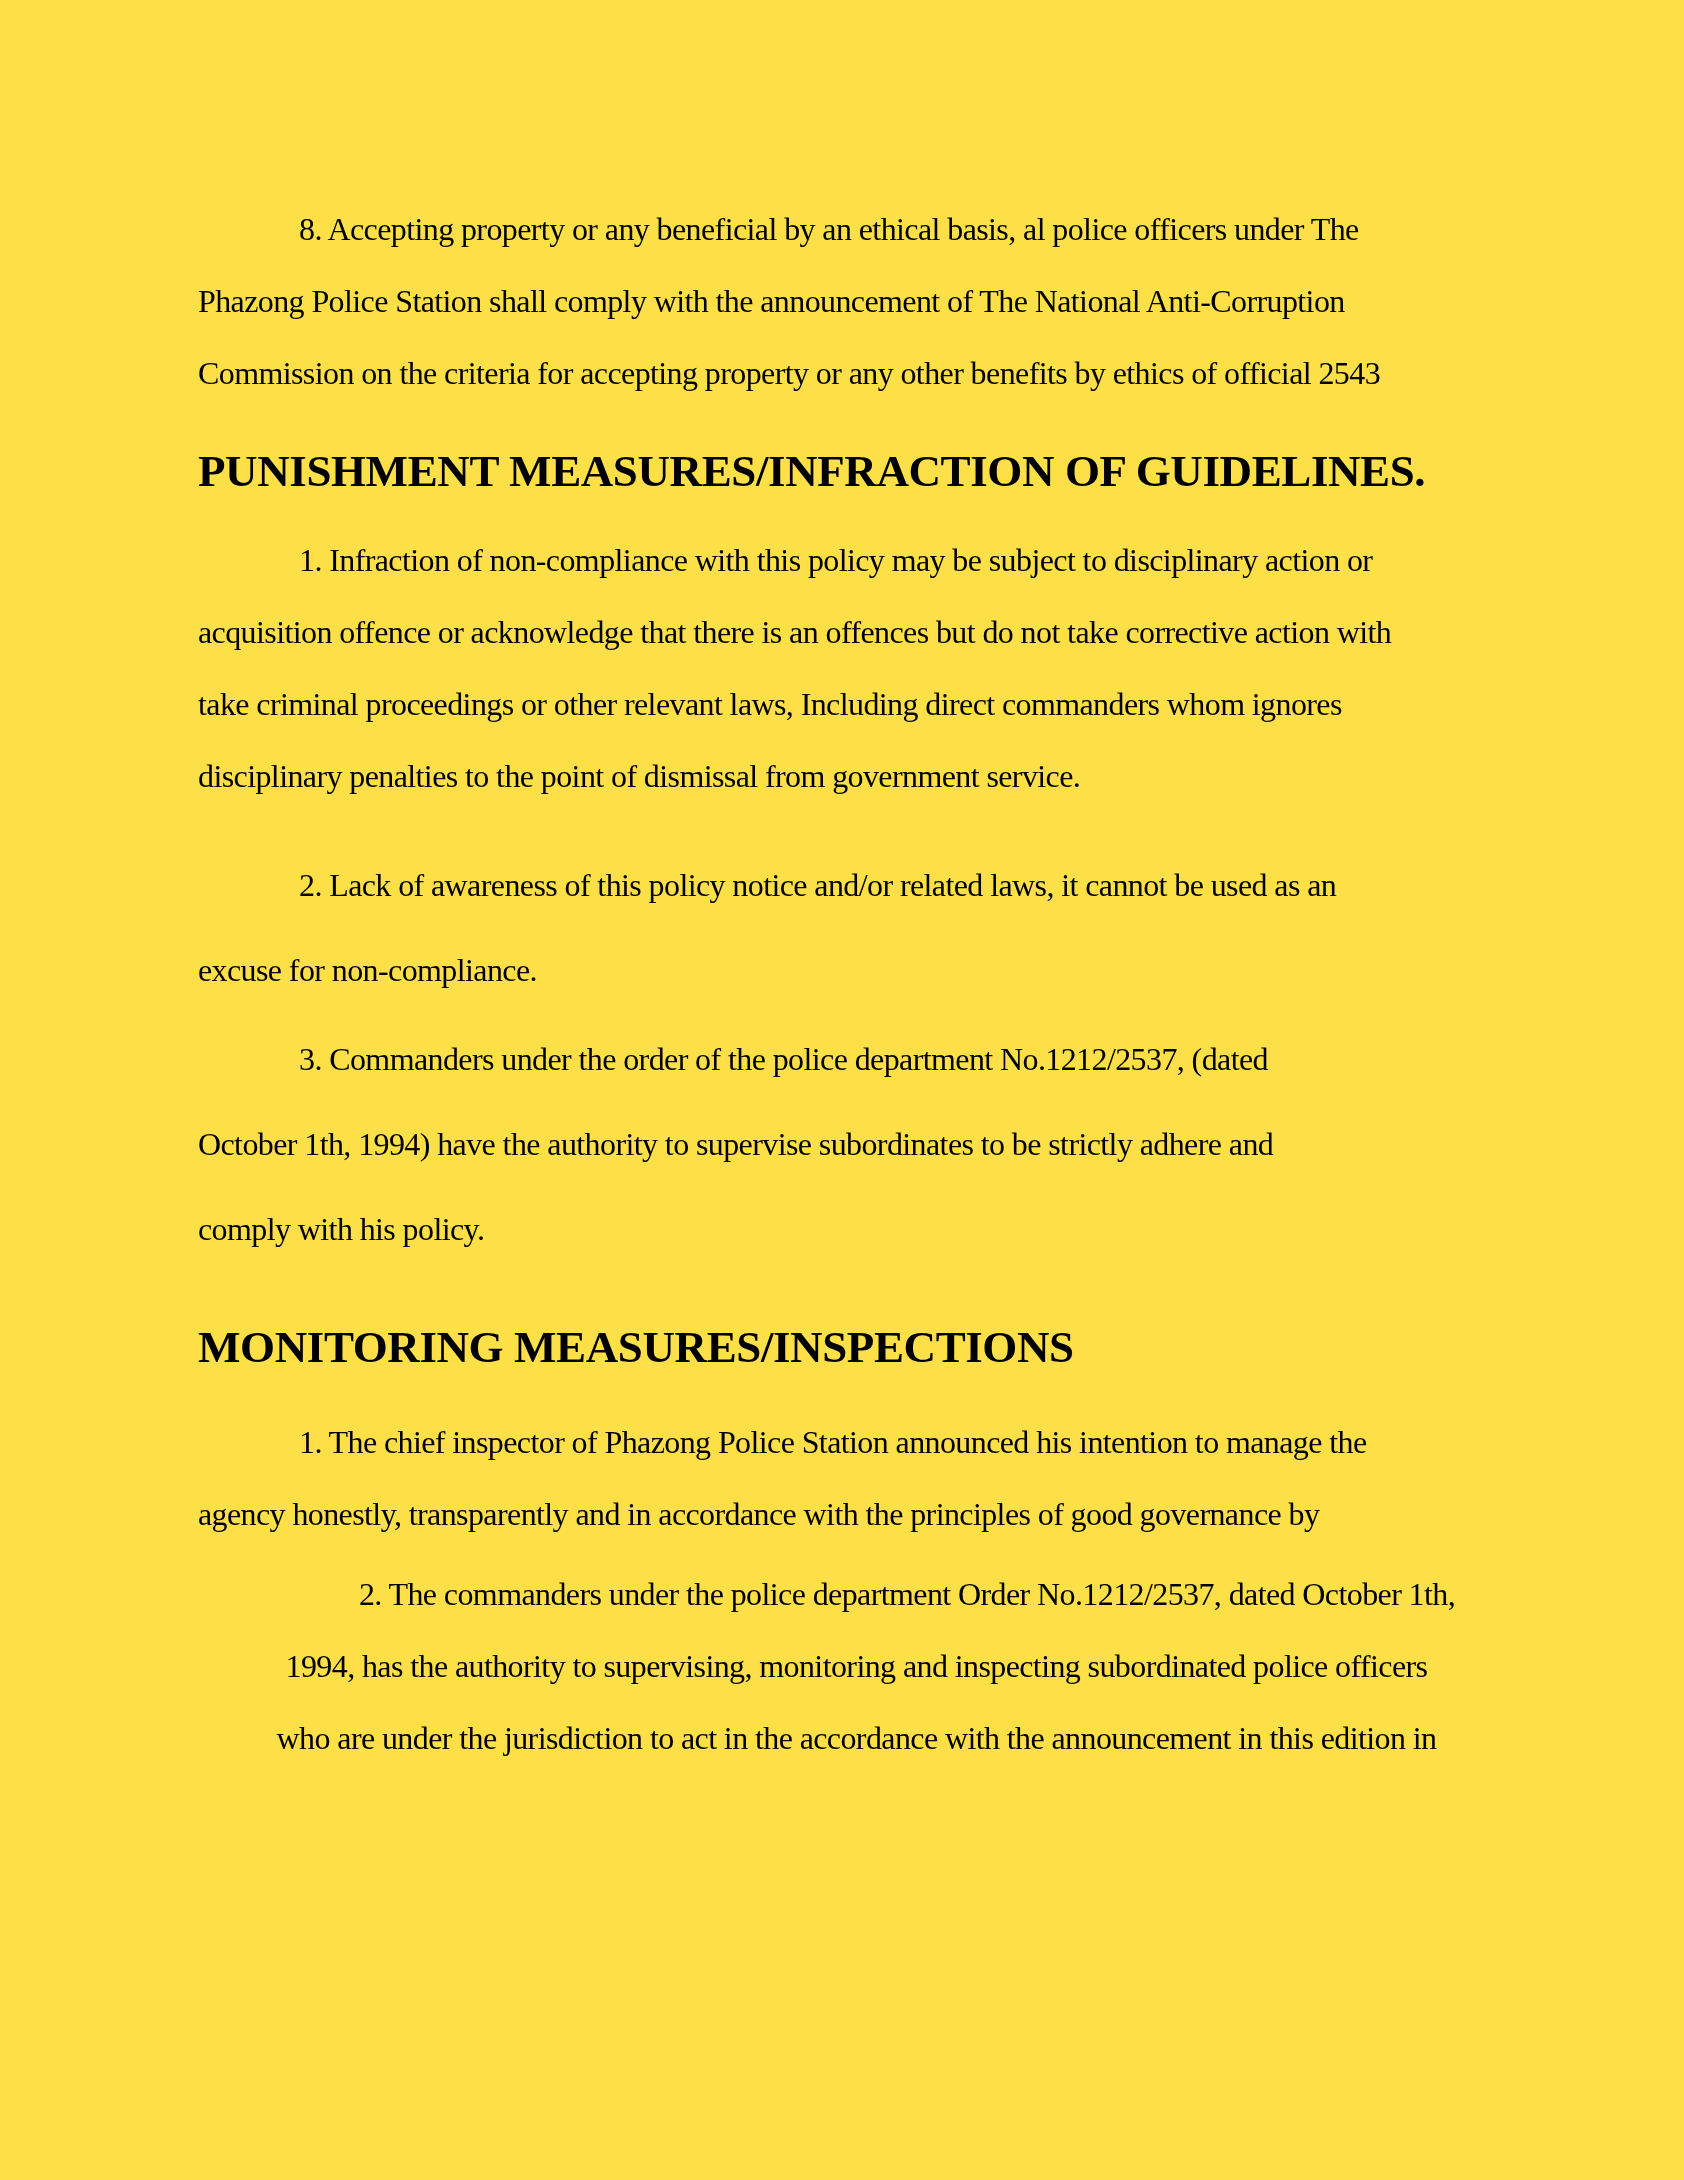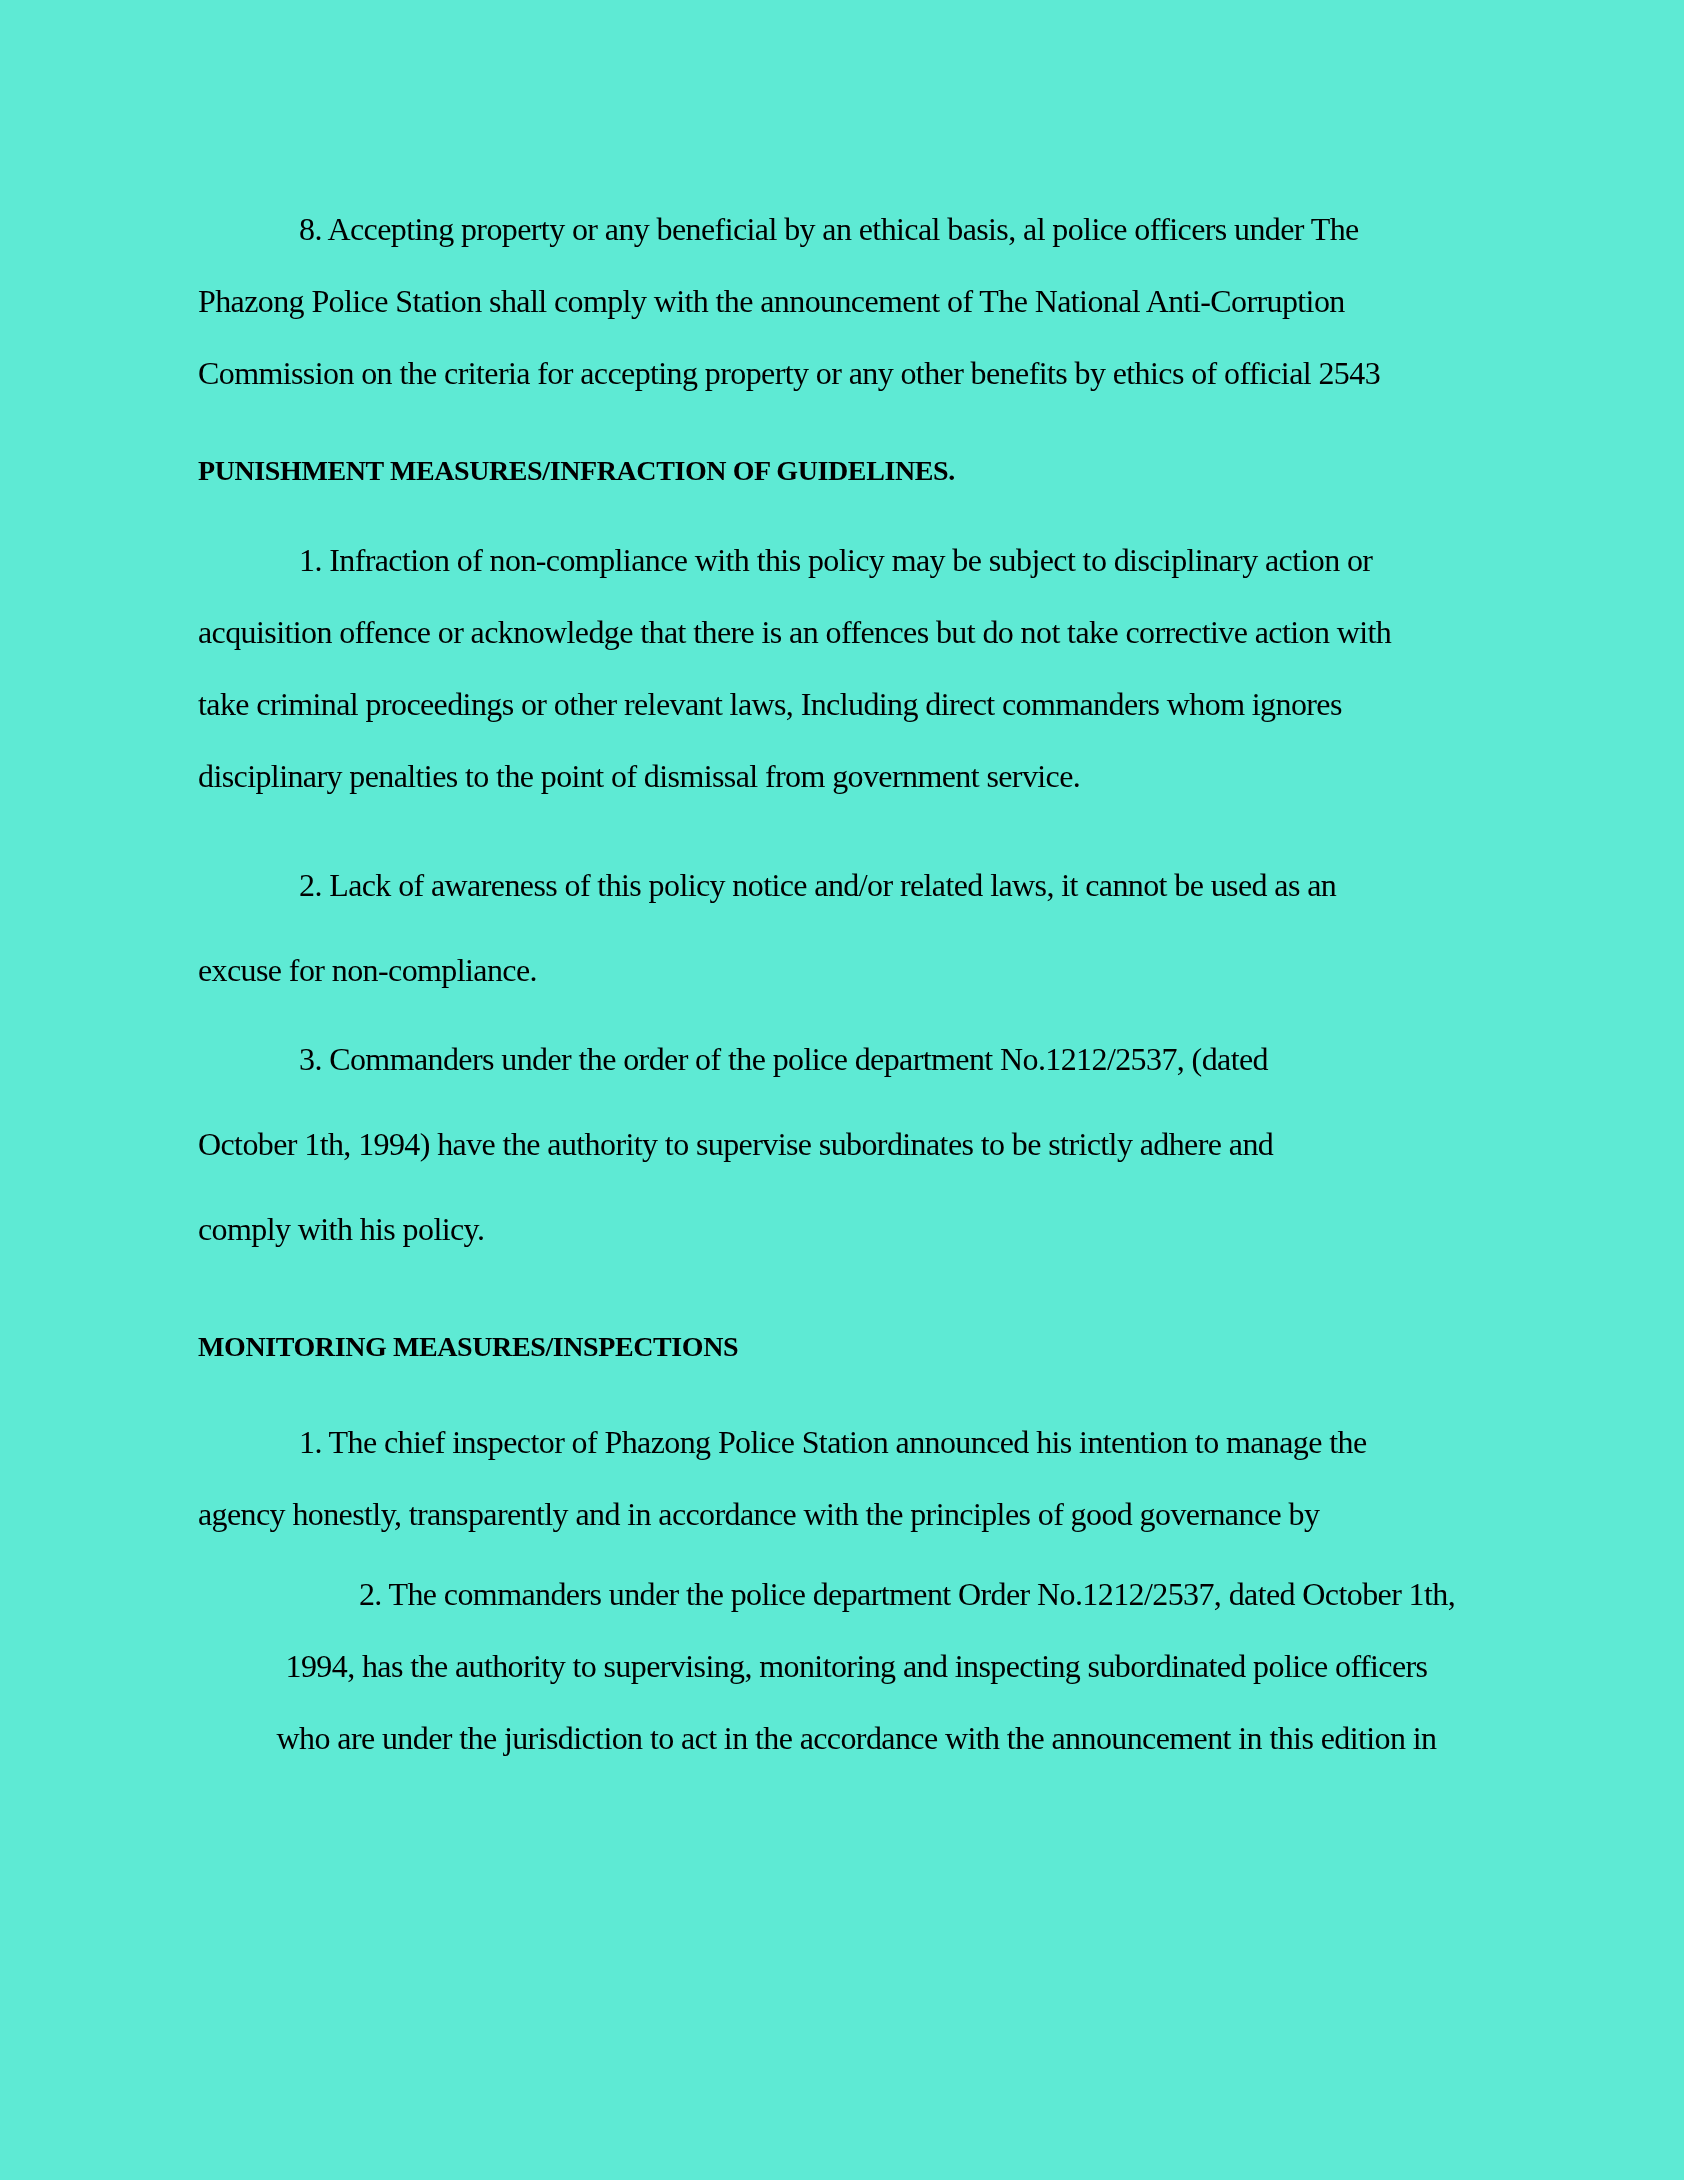--- a/index.html
+++ b/index.html
@@ -4,21 +4,21 @@
 <style>
   html, body {
     margin: 0;
     padding: 0;
     background: #ffffff;
   }
   .page {
     position: relative;
     width: 1685px;
     height: 2181px;
-    background: #5eead4;
+    background: #fde047;
     color: #000000;
     font-family: "Liberation Serif", "DejaVu Serif", serif;
     overflow: hidden;
     box-sizing: border-box;
     padding: 193px 170px 0 198px;
   }
   .para {
     font-size: 32px;
     line-height: 72px;
     letter-spacing: -0.6px;
@@ -27,21 +27,21 @@
   .para .line {
     white-space: nowrap;
   }
   .line.indent {
     padding-left: 101px;
   }
   .para.wide {
     line-height: 85px;
   }
   .heading {
-    font-size: 28px;
+    font-size: 45px;
     line-height: 72px;
     font-weight: bold;
     letter-spacing: -0.4px;
     white-space: nowrap;
     margin: 0;
   }
   
   .p-accepting     { margin-top: 0; }
   .h-punishment    { margin-top: 25.6px; }
   .p-infraction    { margin-top: 17px; }

